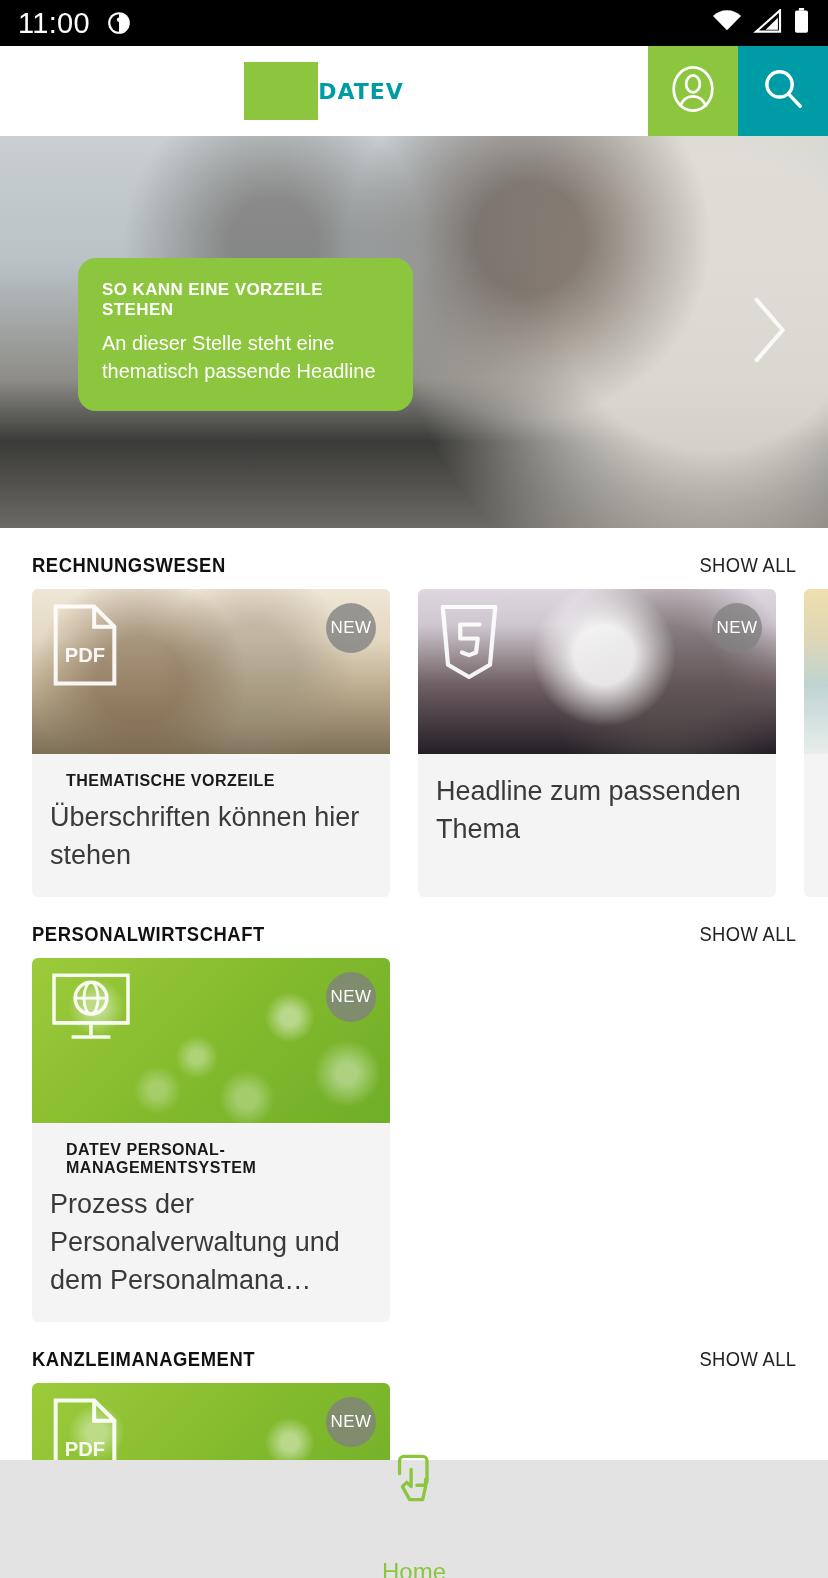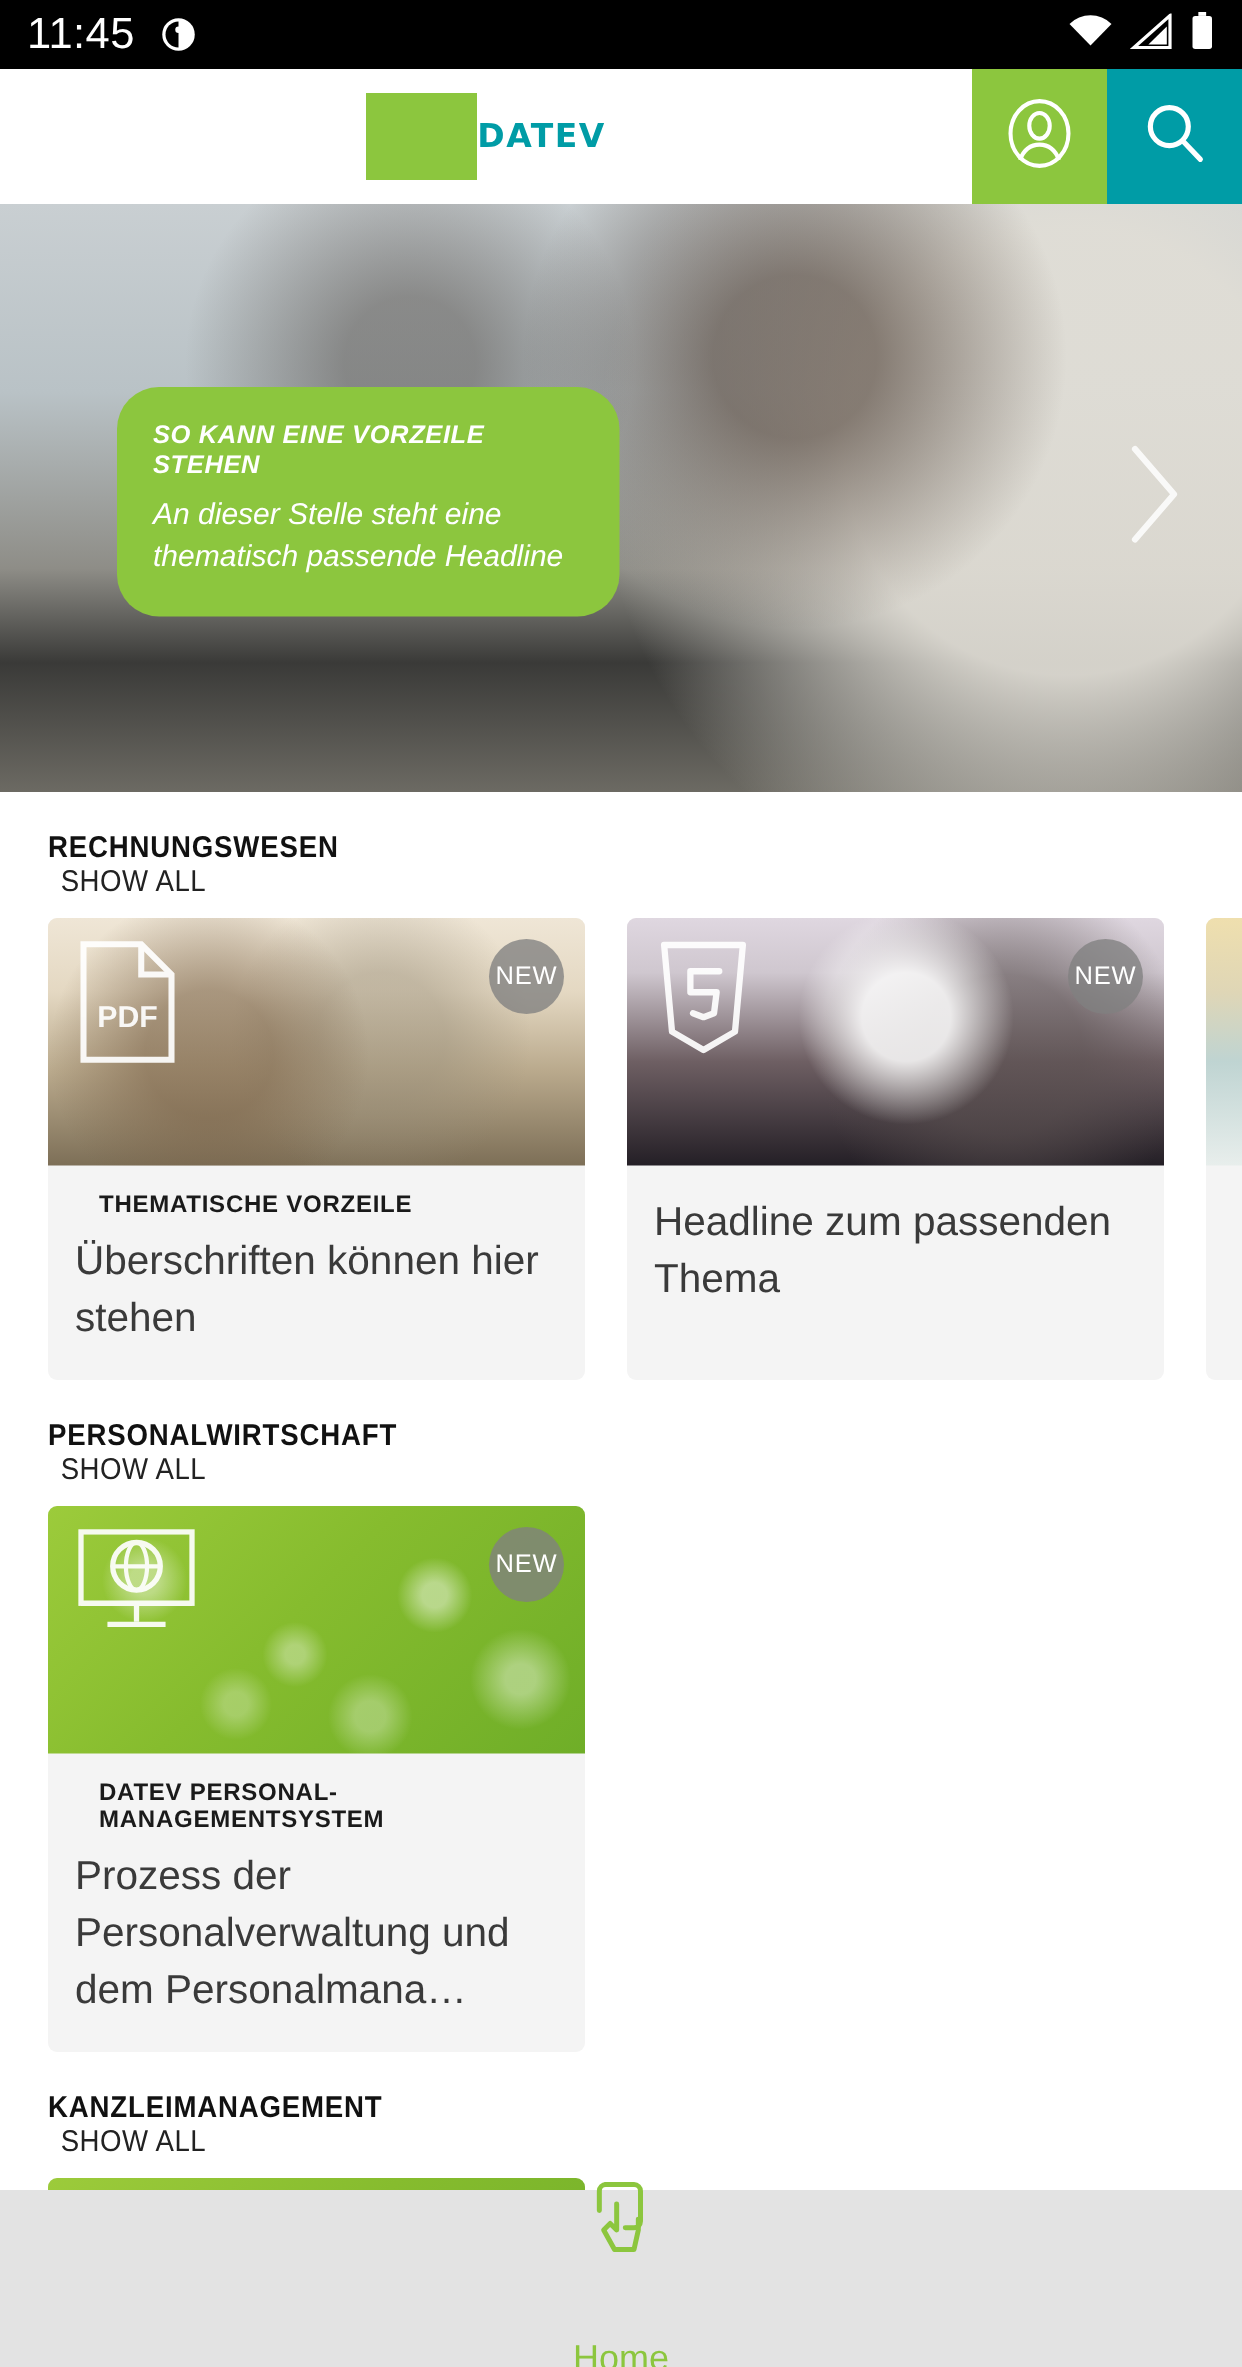--- a/index.html
+++ b/index.html
@@ -29,38 +29,37 @@
                 font-family:"DejaVu Sans", sans-serif; line-height:1; margin-top:2px;}
   .hdr-btn { width:90px; height:90px; display:flex; align-items:center; justify-content:center; }
   .hdr-account { background:#8CC63E; }
   .hdr-search  { background:#009CA6; }
 
   
   .hero { position:relative; width:828px; height:392px; overflow:hidden; }
   .hero-photo { position:absolute; inset:0; }
   .callout {
     position:absolute; left:78px; top:122px; width:335px;
-    background:#8CC63E; border-radius:28px; padding:22px 24px 26px 24px;font-style:italic;
+    background:#8CC63E; border-radius:18px; padding:22px 24px 26px 24px;
   }
   .callout-kicker {
     color:#fff; font-size:17px; font-weight:700; letter-spacing:.4px;
     text-transform:uppercase; margin-bottom:10px;
   }
   .callout-head { color:#fff; font-size:20px; font-weight:400; line-height:1.38; }
   .hero-next {
     position:absolute; right:38px; top:50%; transform:translateY(-50%);
     opacity:.85;
   }
 
   
   .content { padding:0; background:#fff; }
   .section-head {
     display:flex; align-items:baseline; justify-content:space-between;
     padding:26px 32px 12px 32px;
-    flex-direction:column;
   }
   .section-title {
     font-size:20px; font-weight:700; letter-spacing:.6px; color:#111;
     font-family:"Liberation Sans Narrow","Liberation Sans",sans-serif;
     transform:scaleX(.92); transform-origin:left center;
   }
   .show-all {
     font-size:20px; color:#222; letter-spacing:.4px;
     font-family:"Liberation Sans Narrow","Liberation Sans",sans-serif;
     transform:scaleX(.92); transform-origin:right center;
@@ -132,21 +131,21 @@
   .nav-label { font-size:24px; font-family:"Liberation Sans Narrow","Liberation Sans",sans-serif; }
   .nav-home .nav-label { color:#8CC63E;margin-top:40px; }
   .nav-news .nav-label { color:#b0b0b0; }
 </style>
 </head>
 <body>
 
 <div id="app">
 
   <div class="statusbar">
-    <span class="sb-time">11:45</span>
+    <span class="sb-time">11:00</span>
     <span class="sb-left-icons">
       <svg width="26" height="26" viewBox="0 0 24 24">
           <circle cx="12" cy="12" r="10" fill="#fff"></circle>
           <path d="M12 4a8 8 0 0 0 0 16z" fill="#000"></path>
           <circle cx="12" cy="9" r="2" fill="#fff"></circle>
         </svg>
     </span>
     <span class="sb-right">
       <span>
         <svg width="32" height="24" viewBox="0 0 24 18">

